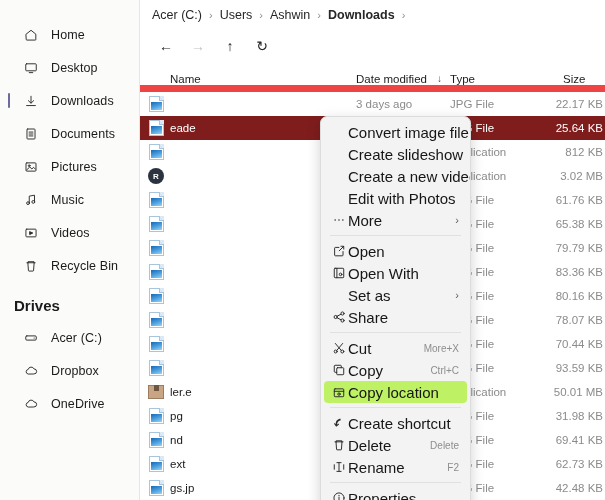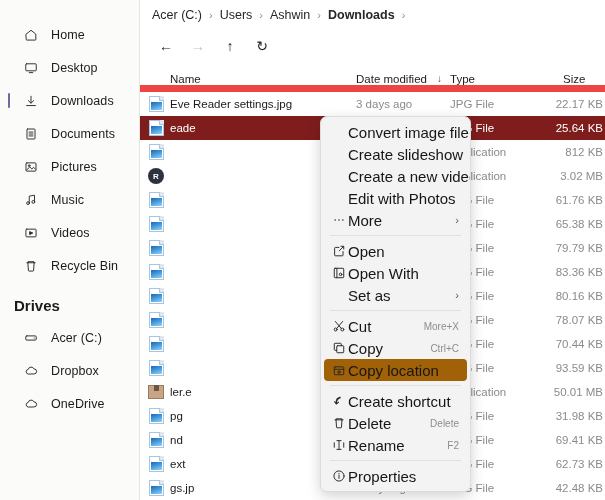--- a/index.html
+++ b/index.html
@@ -112,21 +112,21 @@
     border-radius: 7px;
     box-shadow: 0 4px 14px rgba(0,0,0,.18);
     padding: 4px 0 4px 0;
     overflow: hidden;
   }
   .mi {
     height: 22px; display: flex; align-items: center;
     padding: 0 8px 0 6px; margin: 0 3px; border-radius: 4px;
     cursor: default; position: relative;
   }
-  .mi.hov { background: #a16207; }
+  .mi.hov { background: #bef264; }
   .mi .mico {
     width: 18px; flex: 0 0 18px;
     display: flex; align-items: center; justify-content: center;
     font-size: 11px; color: #2a2a2a;
   }
   .mi .mlbl { font-size: 15px; color: #161616; white-space: nowrap; flex: 1; }
   .mi .macc { font-size: 10px; color: #8d8d8d; white-space: nowrap; }
   .mi .mchev { font-size: 11px; color: #5d5d5d; }
   .msep { height: 1px; background: #e0e0e0; margin: 4px 9px; }
 
@@ -281,21 +281,20 @@
 
     <div class="rows" id="rows">
         <div class="row">
           <span class="cell c-icon">
             <span class="ficon">
               <span class="page"></span>
               <span class="img"></span>
               <span class="fold"></span>
             </span>
           </span>
-          <span class="cell c-name">Eve Reader settings.jpg</span>
           <span class="cell c-date">3 days ago</span>
           <span class="cell c-type">JPG File</span>
           <span class="cell c-size">22.17 KB</span>
         </div>
         <div class="row sel">
           <span class="cell c-icon">
             <span class="ficon">
               <span class="page"></span>
               <span class="img"></span>
               <span class="fold"></span>
@@ -542,20 +541,31 @@
               <circle cx="9.8" cy="9.6" r="1.5"></circle>
             </svg>
           </span>
           <span class="mlbl">Open With</span>
         </div>
         <div class="mi">
           <span class="mico"></span>
           <span class="mlbl">Set as</span>
           <span class="mchev">›</span>
         </div>
+        <div class="mi">
+          <span class="mico">
+            <svg width="14" height="14" viewBox="0 0 16 16" fill="none" stroke="currentColor" stroke-width="1.1" stroke-linecap="round" stroke-linejoin="round">
+              <circle cx="12" cy="4" r="1.8"></circle>
+              <circle cx="4.2" cy="8" r="1.8"></circle>
+              <circle cx="12" cy="12" r="1.8"></circle>
+              <path d="M5.8 7.1 10.4 4.8M5.8 8.9l4.6 2.3"></path>
+            </svg>
+          </span>
+          <span class="mlbl">Share</span>
+        </div>
         <div class="msep"></div>
         <div class="mi">
           <span class="mico">
             <svg width="14" height="14" viewBox="0 0 16 16" fill="none" stroke="currentColor" stroke-width="1.1" stroke-linecap="round" stroke-linejoin="round">
               <circle cx="4.2" cy="12" r="1.7"></circle>
               <circle cx="11.8" cy="12" r="1.7"></circle>
               <path d="M5.4 10.8 12.2 2.8M10.6 10.8 3.8 2.8"></path>
             </svg>
           </span>
           <span class="mlbl">Cut</span>

